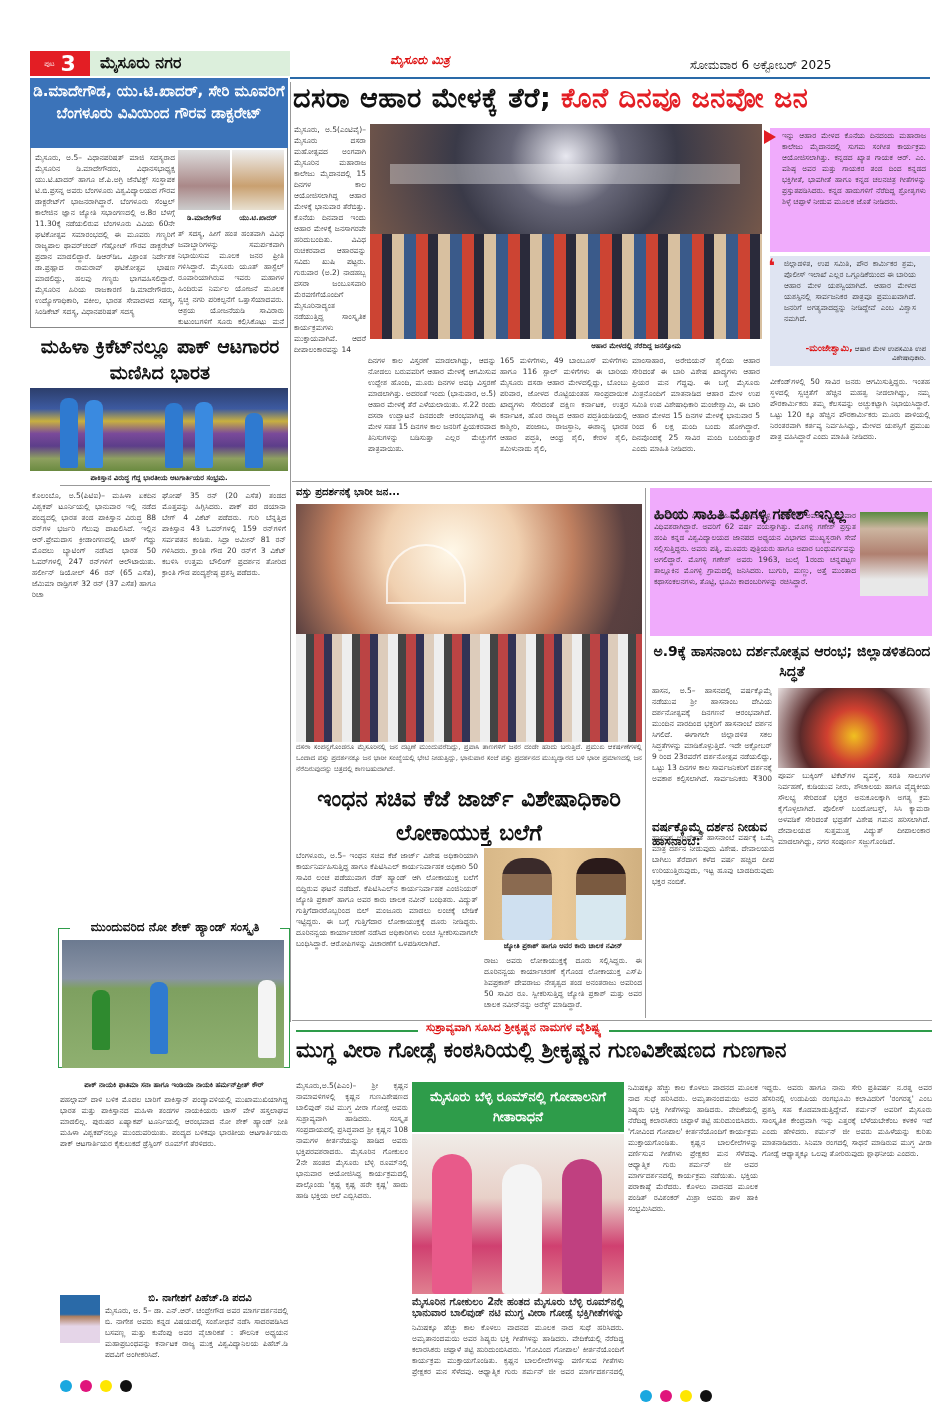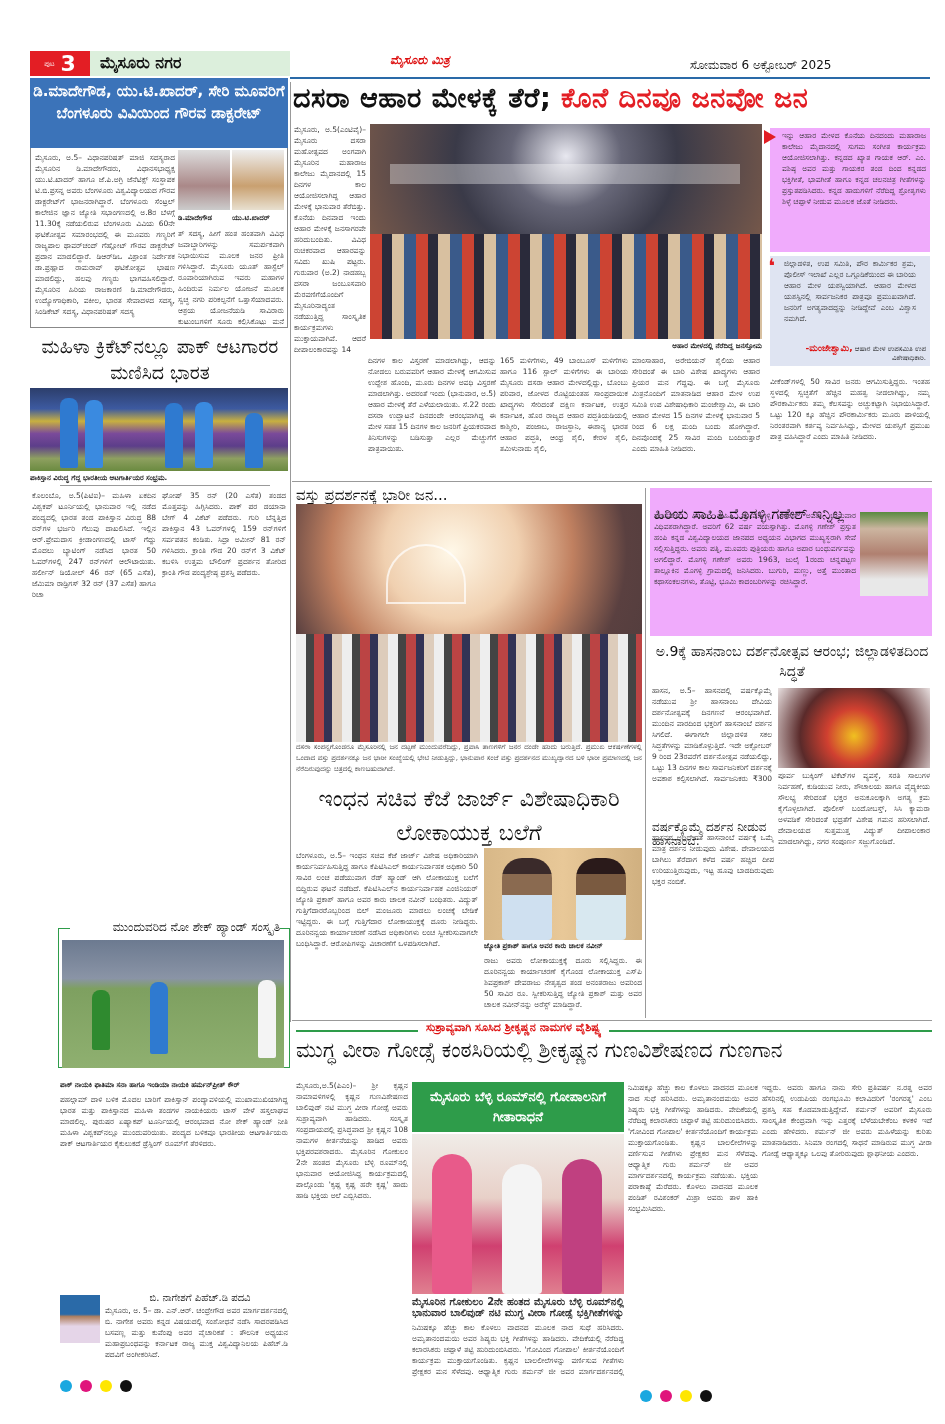--- a/index.html
+++ b/index.html
@@ -10,22 +10,22 @@
 .pg b{font-size:22px;font-weight:bold}
 .sect{left:90px;top:51px;width:200px;height:25px;background:#dcefdc;font-size:16px;font-weight:bold;padding:2px 10px}
 .logo{left:390px;top:53px;font-size:12px;color:#d11;font-weight:bold;font-style:italic}
 .date{left:690px;top:58px;font-size:12px}
 .rule{left:290px;top:77px;width:640px;height:2px;background:#2a6aa8}
 .bluebox{left:30px;top:78px;width:258px;height:70px;background:#3b73b9;color:#fff;font-size:15px;font-weight:bold;text-align:center;line-height:22px;padding-top:2px}
 .mainhead{left:293px;top:82px;width:640px;font-size:27px;font-weight:bold;letter-spacing:.5px}
 .mainhead .red{color:#e31e24}
 .txt{font-size:7.5px;line-height:11px;color:#333;text-align:justify;overflow:hidden}
 .photo{overflow:hidden}
-.cap{font-size:7px;color:#222;font-weight:bold}
-.head2{font-weight:normal;color:#111}
+.cap{font-size:7px;text-align:center;color:#222;font-weight:bold}
+.head2{font-weight:bold;color:#111}
 .greenbox{background:#f0abfc}
 .lavbox{background:#dfe4f2}
 .vline{width:1px;background:#999}
 .hline{height:1px;background:#999}
 .dots{display:flex;gap:8px}
 .dots span{width:12px;height:12px;border-radius:50%;display:inline-block}
 </style>
 </head>
 <body>
 
@@ -54,21 +54,21 @@
   <div style="position:absolute;left:135px;top:15px;width:18px;height:65px;background:#2f7ad0;border-radius:8px 8px 2px 2px"></div>
   <div style="position:absolute;left:165px;top:14px;width:18px;height:66px;background:#3a8ae0;border-radius:8px 8px 2px 2px"></div>
   <div style="position:absolute;left:215px;top:25px;width:18px;height:55px;background:#2f7ad0;border-radius:8px 8px 2px 2px"></div>
 </div>
 <div class="abs cap" style="left:30px;top:474px;width:258px">ಪಾಕಿಸ್ತಾನ ವಿರುದ್ಧ ಗೆದ್ದ ಭಾರತೀಯ ಆಟಗಾರ್ತಿಯರ ಸಂಭ್ರಮ.</div>
 <div class="abs hline" style="left:60px;top:485px;width:210px"></div>
 <div class="abs txt" style="left:32px;top:490px;width:124px;height:330px">ಕೊಲಂಬೊ, ಅ.5(ಪಿಟಿಐ)– ಮಹಿಳಾ ಏಕದಿನ ವಿಶ್ವಕಪ್ ಟೂರ್ನಿಯಲ್ಲಿ ಭಾನುವಾರ ಇಲ್ಲಿ ನಡೆದ ಪಂದ್ಯದಲ್ಲಿ ಭಾರತ ತಂಡ ಪಾಕಿಸ್ತಾನ ವಿರುದ್ಧ 88 ರನ್‌ಗಳ ಭರ್ಜರಿ ಗೆಲುವು ದಾಖಲಿಸಿದೆ. ಇಲ್ಲಿನ ಆರ್.ಪ್ರೇಮದಾಸ ಕ್ರೀಡಾಂಗಣದಲ್ಲಿ ಟಾಸ್ ಗೆದ್ದು ಮೊದಲು ಬ್ಯಾಟಿಂಗ್ ನಡೆಸಿದ ಭಾರತ 50 ಓವರ್‌ಗಳಲ್ಲಿ 247 ರನ್‌ಗಳಿಗೆ ಆಲೌಟಾಯಿತು. ಹರ್ಲೀನ್ ಡಿಯೋಲ್ 46 ರನ್ (65 ಎಸೆತ), ಜೆಮಿಮಾ ರಾಡ್ರಿಗಸ್ 32 ರನ್ (37 ಎಸೆತ) ಹಾಗೂ ರಿಚಾ</div>
 <div class="abs txt" style="left:162px;top:490px;width:124px;height:330px">ಘೋಷ್ 35 ರನ್ (20 ಎಸೆತ) ತಂಡದ ಮೊತ್ತವನ್ನು ಹಿಗ್ಗಿಸಿದರು. ಪಾಕ್ ಪರ ಡಯಾನಾ ಬೇಗ್ 4 ವಿಕೆಟ್ ಪಡೆದರು. ಗುರಿ ಬೆನ್ನತ್ತಿದ ಪಾಕಿಸ್ತಾನ 43 ಓವರ್‌ಗಳಲ್ಲಿ 159 ರನ್‌ಗಳಿಗೆ ಸರ್ವಪತನ ಕಂಡಿತು. ಸಿದ್ರಾ ಅಮೀನ್ 81 ರನ್ ಗಳಿಸಿದರು. ಕ್ರಾಂತಿ ಗೌಡ 20 ರನ್‌ಗೆ 3 ವಿಕೆಟ್ ಕಬಳಿಸಿ ಉತ್ತಮ ಬೌಲಿಂಗ್ ಪ್ರದರ್ಶನ ತೋರಿದ ಕ್ರಾಂತಿ ಗೌಡ ಪಂದ್ಯಶ್ರೇಷ್ಠ ಪ್ರಶಸ್ತಿ ಪಡೆದರು.</div>
 
 <div class="abs" style="left:58px;top:928px;width:232px;height:140px;border:1px solid #2e9c4a"></div>
-<div class="abs head2" style="left:70px;top:920px;width:210px;font-size:12px;background:#fff;text-align:right">ಮುಂದುವರಿದ ನೋ ಶೇಕ್ ಹ್ಯಾಂಡ್ ಸಂಸ್ಕೃತಿ</div>
+<div class="abs head2" style="left:70px;top:920px;width:210px;font-size:12px;background:#fff;text-align:center">ಮುಂದುವರಿದ ನೋ ಶೇಕ್ ಹ್ಯಾಂಡ್ ಸಂಸ್ಕೃತಿ</div>
 <div class="abs photo" style="left:62px;top:940px;width:222px;height:128px;background:linear-gradient(180deg,#6c7a90 0%,#8a94a6 30%,#7ea060 38%,#8fb070 100%)">
   <div style="position:absolute;left:30px;top:50px;width:18px;height:60px;background:#2f8a2f;border-radius:8px 8px 2px 2px"></div>
   <div style="position:absolute;left:88px;top:42px;width:18px;height:72px;background:#2f7ad0;border-radius:8px 8px 2px 2px"></div>
   <div style="position:absolute;left:196px;top:40px;width:18px;height:78px;background:#f4f4f4;border-radius:8px 8px 2px 2px"></div>
 </div>
 <div class="abs cap" style="left:60px;top:1081px;width:228px">ಪಾಕ್ ನಾಯಕಿ ಫಾತಿಮಾ ಸನಾ ಹಾಗೂ ಇಂಡಿಯಾ ನಾಯಕಿ ಹರ್ಮನ್‌ಪ್ರೀತ್ ಕೌರ್</div>
 <div class="abs txt" style="left:60px;top:1094px;width:228px;height:190px">ಪಹಲ್ಗಾಮ್ ದಾಳಿ ಬಳಿಕ ಮೊದಲ ಬಾರಿಗೆ ಪಾಕಿಸ್ತಾನ್ ಪಂದ್ಯಾವಳಿಯಲ್ಲಿ ಮುಖಾಮುಖಿಯಾಗಿದ್ದ ಭಾರತ ಮತ್ತು ಪಾಕಿಸ್ತಾನದ ಮಹಿಳಾ ತಂಡಗಳ ನಾಯಕಿಯರು ಟಾಸ್ ವೇಳೆ ಹಸ್ತಲಾಘವ ಮಾಡಲಿಲ್ಲ. ಪುರುಷರ ಏಷ್ಯಾಕಪ್ ಟೂರ್ನಿಯಲ್ಲಿ ಆರಂಭವಾದ ನೋ ಶೇಕ್ ಹ್ಯಾಂಡ್ ನೀತಿ ಮಹಿಳಾ ವಿಶ್ವಕಪ್‌ನಲ್ಲೂ ಮುಂದುವರಿಯಿತು. ಪಂದ್ಯದ ಬಳಿಕವೂ ಭಾರತೀಯ ಆಟಗಾರ್ತಿಯರು ಪಾಕ್ ಆಟಗಾರ್ತಿಯರ ಕೈಕುಲುಕದೆ ಡ್ರೆಸ್ಸಿಂಗ್ ರೂಮ್‌ಗೆ ತೆರಳಿದರು.</div>
 
 <div class="abs photo" style="left:60px;top:1295px;width:40px;height:48px;background:linear-gradient(#2a6aa8 0%,#2a6aa8 40%,#b08060 45%,#e5d5e8 65%)"></div>
 <div class="abs head2" style="left:115px;top:1292px;width:170px;font-size:10px;text-align:center">ಬಿ. ನಾಗೇಶಗೆ ಪಿಹೆಚ್.ಡಿ ಪದವಿ</div>
@@ -84,41 +84,41 @@
 <div class="abs vline" style="left:290px;top:82px;height:940px"></div>
 <div class="abs mainhead">
   <span>ದಸರಾ ಆಹಾರ ಮೇಳಕ್ಕೆ ತೆರೆ;</span>
   <span class="red">ಕೊನೆ ದಿನವೂ ಜನವೋ ಜನ</span>
 </div>
 <div class="abs txt" style="left:294px;top:124px;width:72px;height:352px">ಮೈಸೂರು, ಅ.5(ಎಂಟಿವೈ)– ಮೈಸೂರು ದಸರಾ ಮಹೋತ್ಸವದ ಅಂಗವಾಗಿ ಮೈಸೂರಿನ ಮಹಾರಾಜ ಕಾಲೇಜು ಮೈದಾನದಲ್ಲಿ 15 ದಿನಗಳ ಕಾಲ ಆಯೋಜಿಸಲಾಗಿದ್ದ ಆಹಾರ ಮೇಳಕ್ಕೆ ಭಾನುವಾರ ತೆರೆಬಿತ್ತು. ಕೊನೆಯ ದಿನವಾದ ಇಂದು ಆಹಾರ ಮೇಳಕ್ಕೆ ಜನಸಾಗರವೇ ಹರಿದುಬಂದಿತು. ವಿವಿಧ ರುಚಿಕರವಾದ ಆಹಾರವನ್ನು ಸವಿದು ಖುಷಿ ಪಟ್ಟರು. ಗುರುವಾರ (ಅ.2) ನಾಡಹಬ್ಬ ದಸರಾ ಜಂಬೂಸವಾರಿ ಮೆರವಣಿಗೆಯೊಂದಿಗೆ ಮೈಸೂರಿನಾದ್ಯಂತ ನಡೆಯುತ್ತಿದ್ದ ಸಾಂಸ್ಕೃತಿಕ ಕಾರ್ಯಕ್ರಮಗಳು ಮುಕ್ತಾಯವಾಗಿವೆ. ಆದರೆ ದೀಪಾಲಂಕಾರವನ್ನು 14</div>
 <div class="abs photo" style="left:370px;top:124px;width:392px;height:215px;background:radial-gradient(ellipse at 50% 15%,#e8e8f0 0%,#667 20%,#3a3a48 40%,#5a4a4a 60%,#7a5a4a 80%)">
   <div style="position:absolute;left:20px;top:40px;width:350px;height:20px;background:rgba(255,255,255,.35)"></div>
   <div style="position:absolute;left:0;top:110px;width:392px;height:105px;background:repeating-linear-gradient(90deg,#c43 0 12px,#2a2a3a 12px 22px,#d8c0a0 22px 34px,#3a5a8a 34px 46px)"></div>
 </div>
-<div class="abs cap" style="left:370px;top:342px;width:392px;text-align:right;padding-left:140px">ಆಹಾರ ಮೇಳದಲ್ಲಿ ನೆರೆದಿದ್ದ ಜನಸ್ತೋಮ</div>
+<div class="abs cap" style="left:370px;top:342px;width:392px;text-align:center;padding-left:140px">ಆಹಾರ ಮೇಳದಲ್ಲಿ ನೆರೆದಿದ್ದ ಜನಸ್ತೋಮ</div>
 <div class="abs txt" style="left:368px;top:355px;width:128px;height:120px">ದಿನಗಳ ಕಾಲ ವಿಸ್ತರಣೆ ಮಾಡಲಾಗಿದ್ದು, ಆದನ್ನು ನೋಡಲು ಬರುವವರಿಗೆ ಆಹಾರ ಮೇಳಕ್ಕೆ ಆಗಮಿಸುವ ಉದ್ದೇಶ ಹೊಂದಿ, ಮೂರು ದಿನಗಳ ಅವಧಿ ವಿಸ್ತರಣೆ ಮಾಡಲಾಗಿತ್ತು. ಅದರಂತೆ ಇಂದು (ಭಾನುವಾರ, ಅ.5) ಆಹಾರ ಮೇಳಕ್ಕೆ ತೆರೆ ಎಳೆಯಲಾಯಿತು. ಸೆ.22 ರಂದು ದಸರಾ ಉದ್ಘಾಟನೆ ದಿನದಂದೇ ಆರಂಭವಾಗಿದ್ದ ಈ ಮೇಳ ಸತತ 15 ದಿನಗಳ ಕಾಲ ಜನರಿಗೆ ಪ್ರಿಯಕರವಾದ ತಿನಿಸುಗಳನ್ನು ಬಡಿಸುತ್ತಾ ಎಲ್ಲರ ಮೆಚ್ಚುಗೆಗೆ ಪಾತ್ರವಾಯಿತು.</div>
 <div class="abs txt" style="left:500px;top:355px;width:128px;height:120px">165 ಮಳಿಗೆಗಳು, 49 ಬಾಂಬೂಸ್ ಮಳಿಗೆಗಳು ಹಾಗೂ 116 ಸ್ಟಾಲ್ ಮಳಿಗೆಗಳು ಈ ಬಾರಿಯ ಮೈಸೂರು ದಸರಾ ಆಹಾರ ಮೇಳದಲ್ಲಿದ್ದು, ಬೊಂಬು ಪರಿವಾರ, ಜೋಳದ ರೊಟ್ಟಿಯಂತಹ ಸಾಂಪ್ರದಾಯಿಕ ಖಾದ್ಯಗಳು ಸೇರಿದಂತೆ ದಕ್ಷಿಣ ಕರ್ನಾಟಕ, ಉತ್ತರ ಕರ್ನಾಟಕ, ಹೊರ ರಾಜ್ಯದ ಆಹಾರ ಪದ್ಧತಿಯಡಿಯಲ್ಲಿ ಕಾಶ್ಮೀರಿ, ಪಂಜಾಬ, ರಾಜಸ್ಥಾನಿ, ಈಶಾನ್ಯ ಭಾರತ ಆಹಾರ ಪದ್ಧತಿ, ಆಂಧ್ರ ಶೈಲಿ, ಕೇರಳ ಶೈಲಿ, ತಮಿಳುನಾಡು ಶೈಲಿ,</div>
 <div class="abs txt" style="left:632px;top:355px;width:128px;height:120px">ಮಾಂಸಾಹಾರ, ಅರೇಬಿಯನ್ ಶೈಲಿಯ ಆಹಾರ ಸೇರಿದಂತೆ ಈ ಬಾರಿ ವಿಶೇಷ ಖಾದ್ಯಗಳು ಆಹಾರ ಪ್ರಿಯರ ಮನ ಗೆದ್ದವು. ಈ ಬಗ್ಗೆ ಮೈಸೂರು ಮಿತ್ರನೊಂದಿಗೆ ಮಾತನಾಡಿದ ಆಹಾರ ಮೇಳ ಉಪ ಸಮಿತಿ ಉಪ ವಿಶೇಷಾಧಿಕಾರಿ ಮಂಜೇಶ್ವಾಮಿ, ಈ ಬಾರಿ ಆಹಾರ ಮೇಳದ 15 ದಿನಗಳ ಮೇಳಕ್ಕೆ ಭಾನುವಾರ 5 ರಿಂದ 6 ಲಕ್ಷ ಮಂದಿ ಬಂದು ಹೋಗಿದ್ದಾರೆ. ದಿನವೊಂದಕ್ಕೆ 25 ಸಾವಿರ ಮಂದಿ ಬಂದಿರುತ್ತಾರೆ ಎಂದು ಮಾಹಿತಿ ನೀಡಿದರು.</div>
 
 <div class="abs greenbox" style="left:770px;top:128px;width:160px;height:124px">
   <div style="position:absolute;left:-6px;top:2px;width:0;height:0;border-top:7px solid transparent;border-bottom:7px solid transparent;border-left:12px solid #e31e24"></div>
   <div class="txt" style="padding:2px 4px 2px 12px;height:124px">ಇನ್ನು ಆಹಾರ ಮೇಳದ ಕೊನೆಯ ದಿನದಂದು ಮಹಾರಾಜ ಕಾಲೇಜು ಮೈದಾನದಲ್ಲಿ ಸುಗಮ ಸಂಗೀತ ಕಾರ್ಯಕ್ರಮ ಆಯೋಜಿಸಲಾಗಿತ್ತು. ಕನ್ನಡದ ಖ್ಯಾತ ಗಾಯಕ ಆರ್. ಎಂ. ವಶಿಷ್ಠ ಅವರ ಮತ್ತು ಗಾಯಕರ ತಂಡ ದಿಂದ ಕನ್ನಡದ ಭಕ್ತಿಗೀತೆ, ಭಾವಗೀತೆ ಹಾಗೂ ಕನ್ನಡ ಚಲನಚಿತ್ರ ಗೀತೆಗಳನ್ನು ಪ್ರಸ್ತುತಪಡಿಸಿದರು. ಕನ್ನಡ ಹಾಡುಗಳಿಗೆ ನೆರೆದಿದ್ದ ಶ್ರೋತೃಗಳು ಶಿಳ್ಳೆ ಚಪ್ಪಾಳೆ ನೀಡುವ ಮೂಲಕ ಜೊತೆ ನೀಡಿದರು.</div>
 </div>
 <div class="abs lavbox" style="left:770px;top:256px;width:160px;height:86px">
   <div style="position:absolute;left:-2px;top:2px;font-size:20px;color:#e31e24;font-weight:bold;line-height:16px">❛</div>
   <div class="txt" style="padding:2px 14px 0 14px;height:86px">ಜಿಲ್ಲಾಡಳಿತ, ಉಪ ಸಮಿತಿ, ಪೌರ ಕಾರ್ಮಿಕರ ಶ್ರಮ, ಪೊಲೀಸ್ ಇಲಾಖೆ ಎಲ್ಲರ ಒಗ್ಗೂಡಿಕೆಯಿಂದ ಈ ಬಾರಿಯ ಆಹಾರ ಮೇಳ ಯಶಸ್ವಿಯಾಗಿದೆ. ಆಹಾರ ಮೇಳದ ಯಶಸ್ಸಿನಲ್ಲಿ ಸಾರ್ವಜನಿಕರ ಪಾತ್ರವೂ ಪ್ರಮುಖವಾಗಿದೆ. ಜನರಿಗೆ ಅಗತ್ಯವಾದದ್ದನ್ನು ನೀಡಿದ್ದೇವೆ ಎಂಬ ವಿಶ್ವಾಸ ನಮಗಿದೆ.</div>
 </div>
 <div class="abs lavbox" style="left:770px;top:342px;width:160px;height:24px;padding:1px 4px;font-size:7px;text-align:right">
   <span style="color:#d11;font-weight:bold;font-size:9px">-ಮಂಜೇಶ್ವಾಮಿ,</span>
   <span>ಆಹಾರ ಮೇಳ ಉಪಸಮಿತಿ ಉಪ ವಿಶೇಷಾಧಿಕಾರಿ.</span>
 </div>
 <div class="abs txt" style="left:770px;top:376px;width:160px;height:100px">ವೀಕೆಂಡ್‌ಗಳಲ್ಲಿ 50 ಸಾವಿರ ಜನರು ಆಗಮಿಸುತ್ತಿದ್ದರು. ಇಂತಹ ಸ್ಥಳದಲ್ಲಿ ಸ್ವಚ್ಛತೆಗೆ ಹೆಚ್ಚಿನ ಮಹತ್ವ ನೀಡಲಾಗಿದ್ದು, ನಮ್ಮ ಪೌರಕಾರ್ಮಿಕರು ತಮ್ಮ ಕೆಲಸವನ್ನು ಅಚ್ಚುಕಟ್ಟಾಗಿ ನಿಭಾಯಿಸಿದ್ದಾರೆ. ಒಟ್ಟು 120 ಕ್ಕೂ ಹೆಚ್ಚಿನ ಪೌರಕಾರ್ಮಿಕರು ಮೂರು ಪಾಳಿಯಲ್ಲಿ ನಿರಂತರವಾಗಿ ಕರ್ತವ್ಯ ನಿರ್ವಹಿಸಿದ್ದು, ಮೇಳದ ಯಶಸ್ಸಿಗೆ ಪ್ರಮುಖ ಪಾತ್ರ ವಹಿಸಿದ್ದಾರೆ ಎಂದು ಮಾಹಿತಿ ನೀಡಿದರು.</div>
 <div class="abs hline" style="left:292px;top:481px;width:640px"></div>
 
-<div class="abs head2" style="left:296px;top:486px;width:340px;font-size:15px">ವಸ್ತು ಪ್ರದರ್ಶನಕ್ಕೆ ಭಾರೀ ಜನ...</div>
+<div class="abs head2" style="left:296px;top:486px;width:340px;font-size:10px">ವಸ್ತು ಪ್ರದರ್ಶನಕ್ಕೆ ಭಾರೀ ಜನ...</div>
 <div class="abs photo" style="left:296px;top:504px;width:346px;height:238px;background:radial-gradient(ellipse at 45% 20%,#fff8e8 0%,#f0d0b0 25%,#c08060 45%,#5a4040 65%,#4a3a3a 100%)">
   <div style="position:absolute;left:0;top:130px;width:346px;height:108px;background:repeating-linear-gradient(90deg,#eee 0 10px,#444 10px 18px,#b44 18px 28px,#335 28px 36px,#dcb 36px 46px)"></div>
   <div style="position:absolute;left:90px;top:40px;width:80px;height:60px;border:2px solid #fff;border-radius:40px 40px 0 0;opacity:.7"></div>
 </div>
 <div class="abs txt" style="left:296px;top:742px;width:346px;height:36px;font-size:7px;line-height:11px">ದಸರಾ ಸಂಪನ್ನಗೊಂಡರೂ ಮೈಸೂರಿನಲ್ಲಿ ಜನ ದಟ್ಟಣೆ ಮುಂದುವರೆದಿದ್ದು, ಪ್ರವಾಸಿ ತಾಣಗಳಿಗೆ ಜನರ ದಂಡೇ ಹರಿದು ಬರುತ್ತಿದೆ. ಪ್ರಮುಖ ಆಕರ್ಷಣೆಗಳಲ್ಲಿ ಒಂದಾದ ವಸ್ತು ಪ್ರದರ್ಶನಕ್ಕೂ ಜನ ಭಾರೀ ಸಂಖ್ಯೆಯಲ್ಲಿ ಭೇಟಿ ನೀಡುತ್ತಿದ್ದು, ಭಾನುವಾರ ಸಂಜೆ ವಸ್ತು ಪ್ರದರ್ಶನದ ಮುಖ್ಯದ್ವಾರದ ಬಳಿ ಭಾರೀ ಪ್ರಮಾಣದಲ್ಲಿ ಜನ ನೆರೆದಿರುವುದನ್ನು ಚಿತ್ರದಲ್ಲಿ ಕಾಣಬಹುದಾಗಿದೆ.</div>
 <div class="abs vline" style="left:645px;top:488px;height:530px"></div>
 
 <div class="abs greenbox" style="left:650px;top:488px;width:282px;height:148px"></div>
 <div class="abs head2" style="left:654px;top:505px;width:276px;font-size:15px">ಹಿರಿಯ ಸಾಹಿತಿ ಮೊಗಳ್ಳಿ ಗಣೇಶ್ ಇನ್ನಿಲ್ಲ</div>
 <div class="abs txt" style="left:654px;top:510px;width:202px;height:124px">ಹೊಸಪೇಟೆ: ಹಿರಿಯ ಸಾಹಿತಿ ಪ್ರೊ.ಮೊಗಳ್ಳಿ ಗಣೇಶ್ ಅವರು ಭಾನುವಾರ ವಿಧಿವಶರಾಗಿದ್ದಾರೆ. ಅವರಿಗೆ 62 ವರ್ಷ ವಯಸ್ಸಾಗಿತ್ತು. ಮೊಗಳ್ಳಿ ಗಣೇಶ್ ಪ್ರಸ್ತುತ ಹಂಪಿ ಕನ್ನಡ ವಿಶ್ವವಿದ್ಯಾಲಯದ ಜಾನಪದ ಅಧ್ಯಯನ ವಿಭಾಗದ ಮುಖ್ಯಸ್ಥರಾಗಿ ಸೇವೆ ಸಲ್ಲಿಸುತ್ತಿದ್ದರು. ಅವರು ಪತ್ನಿ, ಮೂವರು ಪುತ್ರಿಯರು ಹಾಗೂ ಅಪಾರ ಬಂಧುವರ್ಗವನ್ನು ಅಗಲಿದ್ದಾರೆ. ಮೊಗಳ್ಳಿ ಗಣೇಶ್ ಅವರು 1963, ಜುಲೈ 1ರಂದು ಚನ್ನಪಟ್ಟಣ ತಾಲ್ಲೂಕಿನ ಮೊಗಳ್ಳಿ ಗ್ರಾಮದಲ್ಲಿ ಜನಿಸಿದರು. ಬುಗುರಿ, ಮಣ್ಣು, ಅತ್ತೆ ಮುಂತಾದ ಕಥಾಸಂಕಲನಗಳು, ತೊಟ್ಟಿ, ಭೂಮಿ ಕಾದಂಬರಿಗಳನ್ನು ರಚಿಸಿದ್ದಾರೆ.</div>

